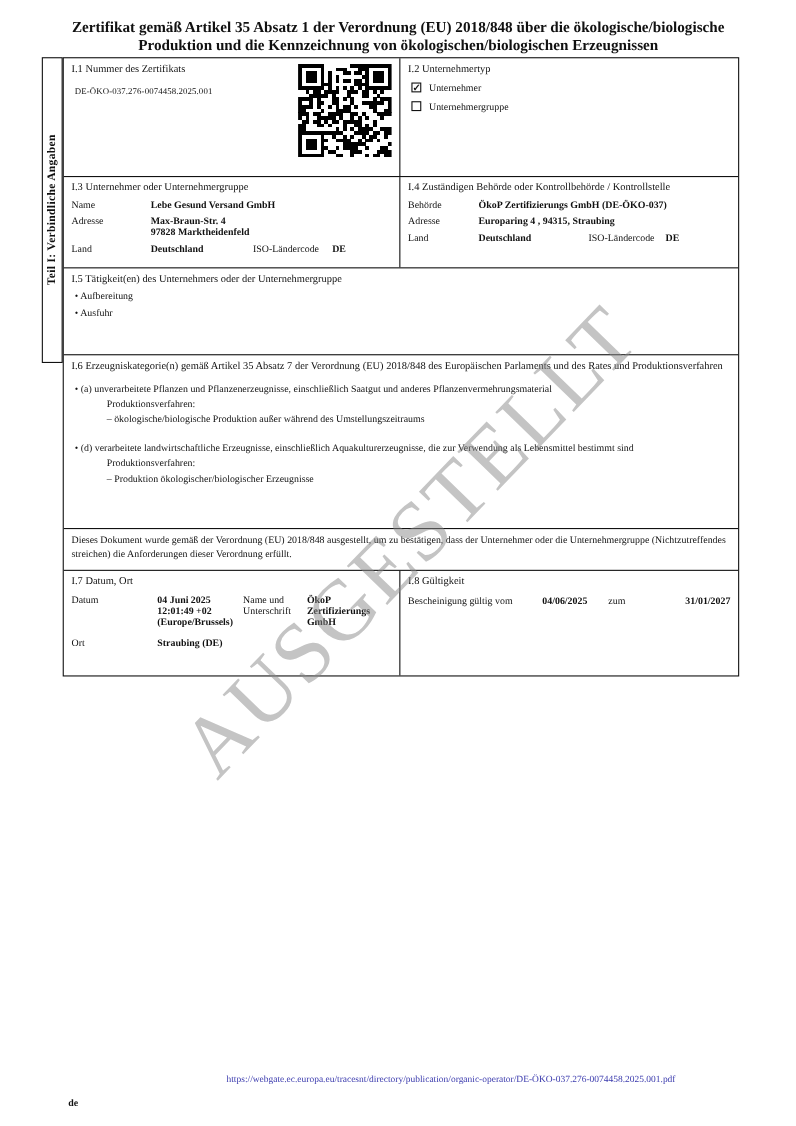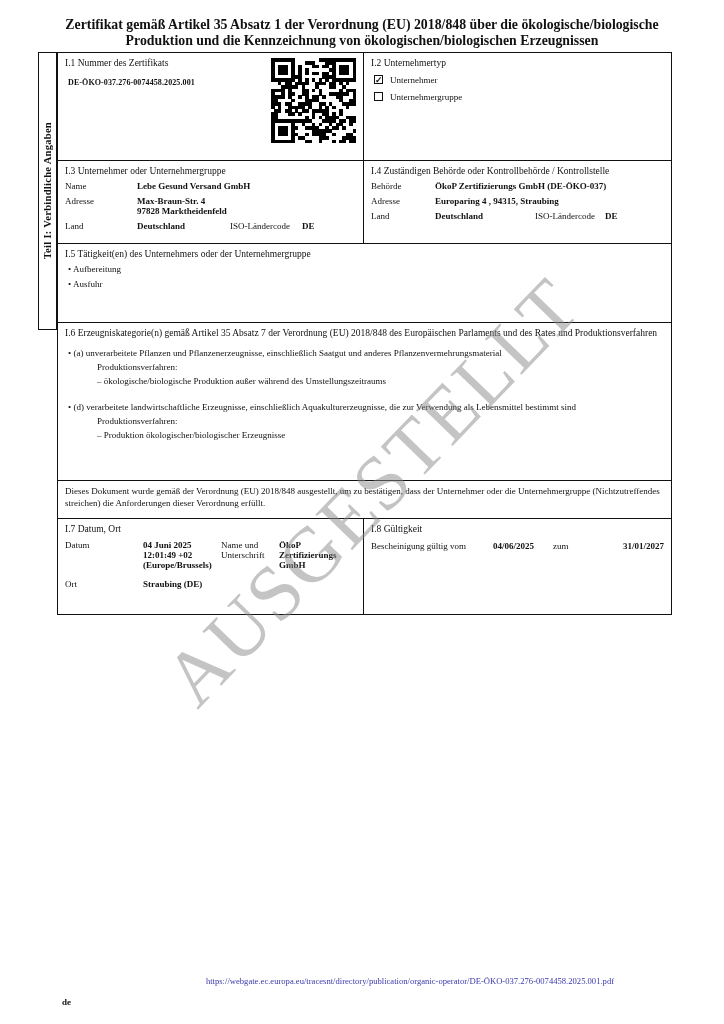--- a/index.html
+++ b/index.html
@@ -26,21 +26,21 @@
     border:1.5px solid #111; font-size:9px; background:transparent;
   }
   .row { display:flex; border-bottom:1.5px solid #111; position:relative; }
   .row:last-child { border-bottom:none; }
   .r1{height:108px} .r2{height:83px} .r3{height:79px} .r4{height:158px} .r5{height:38px} .r6{height:95px}
   .cell { padding:5px 7px; position:relative; }
   .cell.left  { width:306px; border-right:1.5px solid #111; }
   .cell.right { flex:1; }
   .cell.full  { width:100%; }
   .sec-label { font-size:9.5px; }
-  .cert-number { margin:10px 0 0 3px; font-weight:bold; font-size:8px; letter-spacing:0.1px; }
+  .cert-number { margin:10px 0 0 3px; font-weight:normal; font-size:8px; letter-spacing:0.1px; }
   .qr { position:absolute; top:5px; right:7px; width:85px; height:85px; }
   .chk { display:flex; align-items:flex-start; margin:7px 0 0 3px; }
   .box {
     width:9px; height:9px; border:1.2px solid #111; margin-right:7px; flex:0 0 9px;
     font-size:9px; line-height:8px; text-align:center; font-weight:bold;
   }
   .kv { display:flex; margin-top:5px; align-items:flex-start; }
   .kv .k  { flex:0 0 72px; }
   .kv .v  { font-weight:bold; }
   .kv .vw { flex:0 0 93px; font-weight:bold; }

